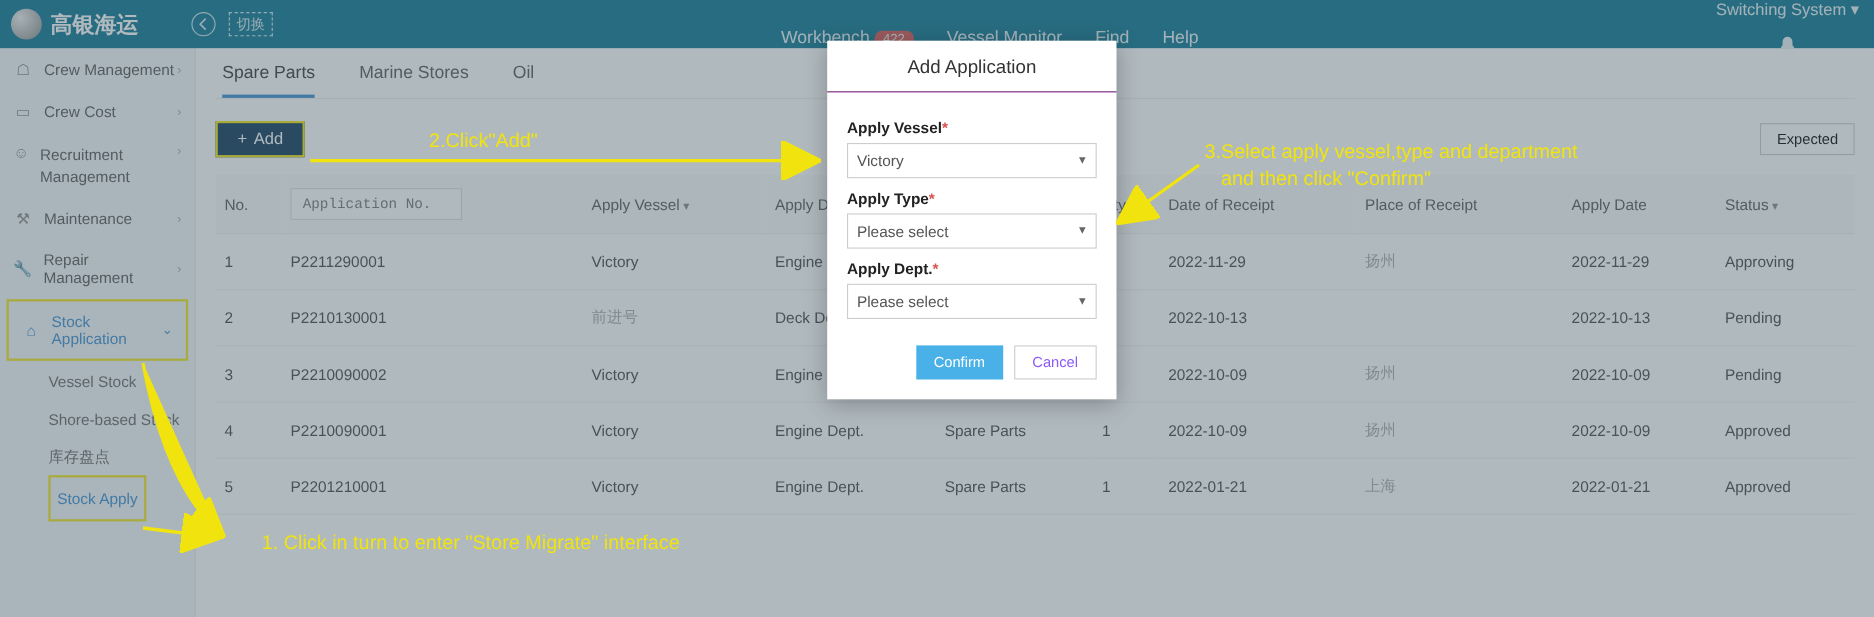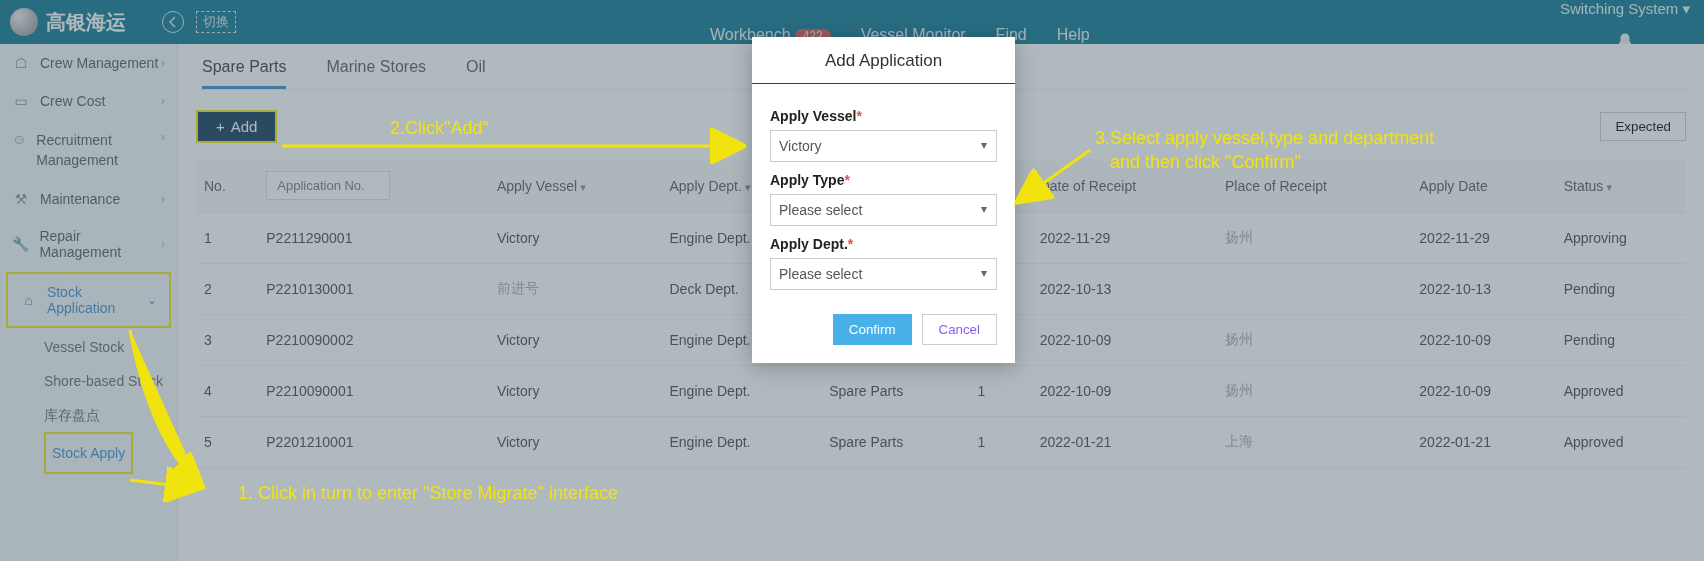--- a/index.html
+++ b/index.html
@@ -1,21 +1,21 @@
 <!DOCTYPE html>
 <html><head>
 <meta charset="utf-8">
 <style>
   * { box-sizing: border-box; margin: 0; padding: 0; }
   body { font-family: "Microsoft YaHei", Arial, sans-serif; font-size: 14px; color: #333; background: #f5f5f5; width: 1704px; height: 561px; overflow: hidden; position: relative; }
   
   
   .topbar { background: #097491; height: 44px; display: flex; align-items: center; color: #fff; padding: 0 10px; position: relative; }
   .logo-badge { width: 28px; height: 28px; border-radius: 50%; background: radial-gradient(circle at 30% 30%, #eee, #888); margin-right: 8px; }
-  .brand { color: #fff; font-size: 20px; font-weight: bold; margin-right: 30px; }
+  .brand { color: #fff; font-size: 20px; font-weight: bold; margin-right: 42px; }
   .topbtn { color: #cfe6ee; margin: 0 6px; cursor: pointer; }
   .back-circle { width:22px; height:22px; border:1.5px solid #cfe6ee; border-radius:50%; display:inline-flex; align-items:center; justify-content:center; }
   .switch-box { border:1px dashed #cfe6ee; padding:1px 6px; font-size:13px; }
   .topnav { position:absolute; left:710px; top:0; height:44px; display:flex; align-items:flex-end; gap:30px; font-size:16px; }
   .topnav span { color:#e8f3f6; cursor:pointer; }
   .badge-red { background:#d9534f; color:#fff; border-radius:10px; padding:0 8px; font-size:12px; margin-left:4px; }
   .top-right { position:absolute; right:14px; top:0; height:44px; display:flex; align-items:center; gap:14px; color:#e8f3f6; font-size:15px;flex-direction:column; }
   .bell { width:18px; height:18px; display:inline-block; }
   
   
@@ -34,21 +34,21 @@
   .tab { padding-bottom:10px; color:#555; font-size:16px; cursor:pointer; }
   .tab.active { color:#333; border-bottom:3px solid #3a8ccf; font-weight:500; }
   .toolbar { padding:20px 0 16px 0; display:flex; align-items:center; }
   .btn-add { background:#0b3556; color:#fff; border:2px solid #f1e40e; padding:6px 18px; font-size:15px; cursor:pointer; display:inline-flex; align-items:center; gap:6px; }
   .btn-expected { margin-left:auto; border:1px solid #ccc; background:#fff; color:#000000; padding:6px 14px; cursor:pointer; }
   
   table { width:100%; border-collapse:collapse; }
   thead th { text-align:left; font-weight:normal; color:#555; font-size:14px; padding:12px 8px; background:#fafafa; border-bottom:1px solid #eee; }
   .th-drop::after { content:" ▾"; color:#888; font-size:11px; }
   tbody td { padding:16px 8px; color:#444; font-size:14px; border-bottom:1px solid #f0f0f0; }
-  .filter-input { border:1px solid #ddd; padding:6px 10px; font-size:13px; width:124px; color:#3b82f6; }
+  .filter-input { border:1px solid #ddd; padding:6px 10px; font-size:13px; width:156px; color:#3b82f6;font-family:Liberation Mono, monospace; }
   .muted { color:#aaa; }
   
   
   .mask { position:absolute; inset:0; background:rgba(80,100,110,0.45); }
   .modal { position:absolute; left:752px; top:37px; width:263px; background:#fff; box-shadow:0 4px 20px rgba(0,0,0,.25); z-index:5; }
   .modal-title { text-align:center; font-size:17px; padding:14px 0 12px; color:#333; border-bottom:1px solid #701a75; }
   .modal-body { padding:14px 18px 6px; }
   .field-label { font-weight:bold; font-size:14px; color:#222; margin:10px 0 6px; }
   .req { color:#d9534f; }
   .sel { width:100%; border:1px solid #ccc; padding:7px 8px; font-size:14px; color:#555; background:#fff; appearance:none; -webkit-appearance:none; position:relative; }

